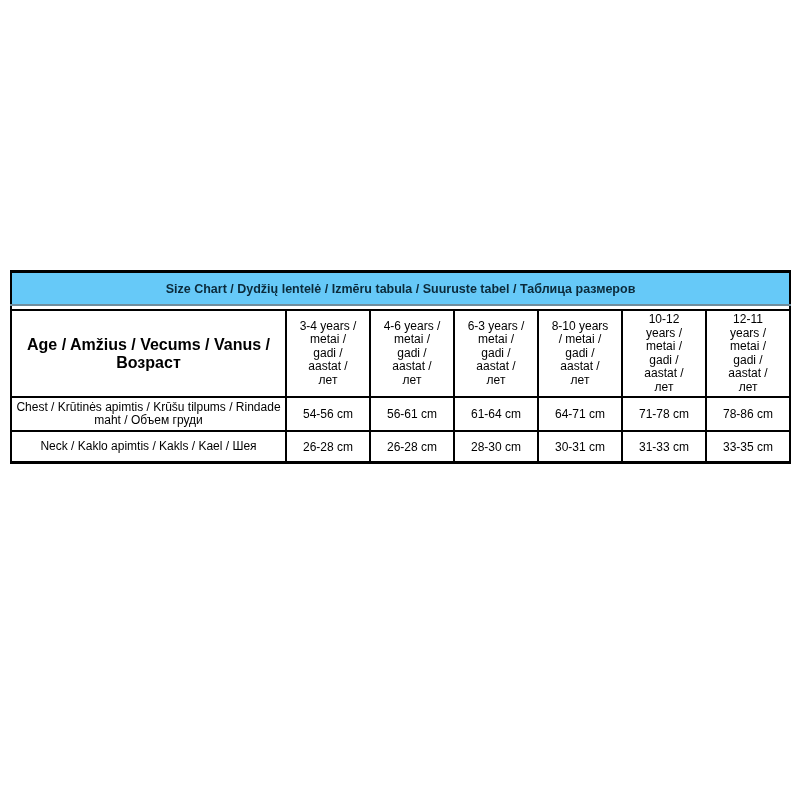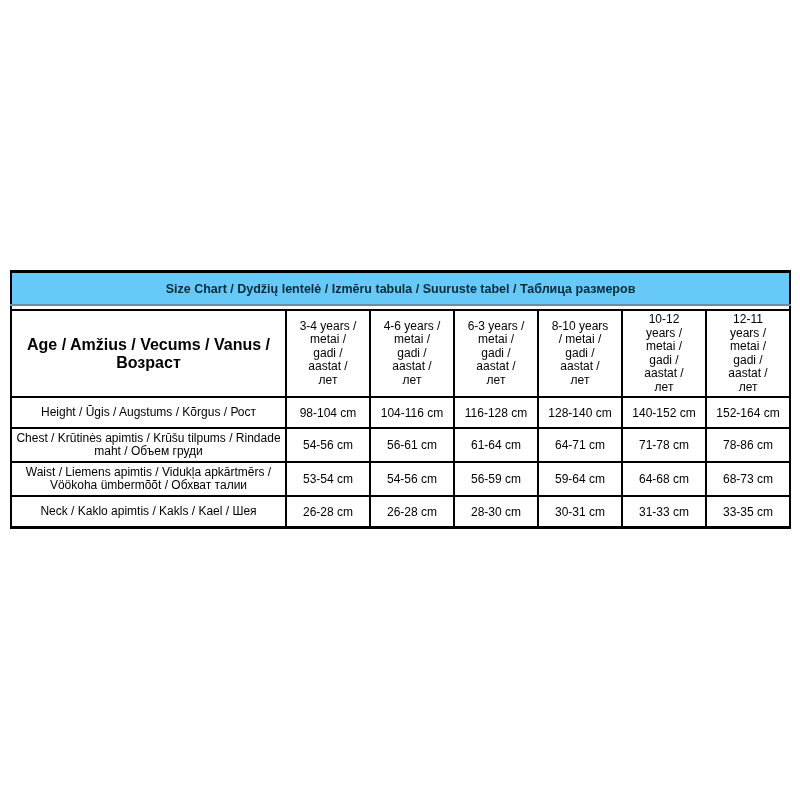--- a/index.html
+++ b/index.html
@@ -89,46 +89,28 @@
       </tr>
       <tr class="head-row r-head">
         <td class="corner-cell">Age / Amžius / Vecums / Vanus / Возраст</td>
         <td class="colhead-cell">3-4 years / metai / gadi / aastat / лет</td>
         <td class="colhead-cell">4-6 years / metai / gadi / aastat / лет</td>
         <td class="colhead-cell">6-3 years / metai / gadi / aastat / лет</td>
         <td class="colhead-cell">8-10 years / metai / gadi / aastat / лет</td>
         <td class="colhead-cell">10-12 years / metai / gadi / aastat / лет</td>
         <td class="colhead-cell">12-11 years / metai / gadi / aastat / лет</td>
       </tr>
-      <tr class="data-row r-height">
-        <td class="rowlabel-cell">Height / Ūgis / Augstums / Kõrgus / Рост</td>
-        <td class="value-cell">98-104 cm</td>
-        <td class="value-cell">104-116 cm</td>
-        <td class="value-cell">116-128 cm</td>
-        <td class="value-cell">128-140 cm</td>
-        <td class="value-cell">140-152 cm</td>
-        <td class="value-cell">152-164 cm</td>
-      </tr>
       <tr class="data-row r-chest">
         <td class="rowlabel-cell">Chest / Krūtinės apimtis / Krūšu tilpums / Rindade maht / Объем груди</td>
         <td class="value-cell">54-56 cm</td>
         <td class="value-cell">56-61 cm</td>
         <td class="value-cell">61-64 cm</td>
         <td class="value-cell">64-71 cm</td>
         <td class="value-cell">71-78 cm</td>
         <td class="value-cell">78-86 cm</td>
-      </tr>
-      <tr class="data-row r-waist">
-        <td class="rowlabel-cell">Waist / Liemens apimtis / Vidukļa apkārtmērs / Vöökoha ümbermõõt / Обхват талии</td>
-        <td class="value-cell">53-54 cm</td>
-        <td class="value-cell">54-56 cm</td>
-        <td class="value-cell">56-59 cm</td>
-        <td class="value-cell">59-64 cm</td>
-        <td class="value-cell">64-68 cm</td>
-        <td class="value-cell">68-73 cm</td>
       </tr>
       <tr class="data-row r-neck">
         <td class="rowlabel-cell">Neck / Kaklo apimtis / Kakls / Kael / Шея</td>
         <td class="value-cell">26-28 cm</td>
         <td class="value-cell">26-28 cm</td>
         <td class="value-cell">28-30 cm</td>
         <td class="value-cell">30-31 cm</td>
         <td class="value-cell">31-33 cm</td>
         <td class="value-cell">33-35 cm</td>
       </tr>

